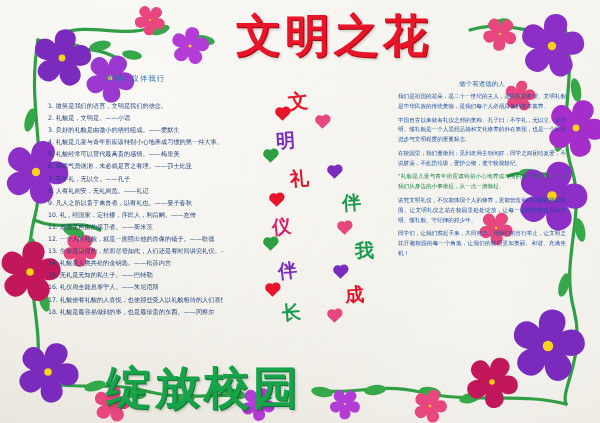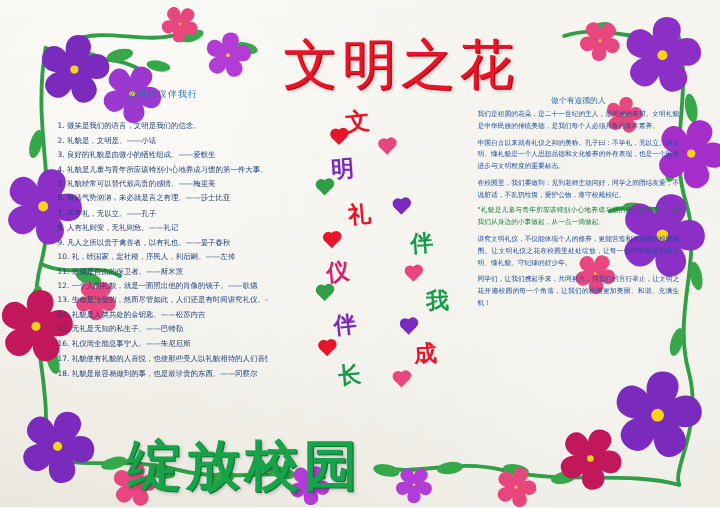--- a/index.html
+++ b/index.html
@@ -15,23 +15,23 @@
       radial-gradient(circle at 20% 30%, rgba(255,255,255,.65), rgba(0,0,0,0) 60%),
       radial-gradient(circle at 80% 70%, rgba(255,255,255,.5), rgba(0,0,0,0) 60%),
       linear-gradient(180deg,#f6f4ee 0%,#efece4 55%,#e9e6dd 100%);
     pointer-events:none;
   }
   .layer{position:absolute;inset:0;}
   .abs{position:absolute;}
 
   
   .title-main{
-    left:236px;top:24px;width:250px;height:58px;
-    font-family:"DejaVu Sans",sans-serif;
-    font-size:45px;font-weight:normal;letter-spacing:4px;
+    left:236px;top:6px;width:250px;height:58px;
+    font-family:"DejaVu Sans",sans-serif;
+    font-size:45px;font-weight:bold;letter-spacing:4px;
     color:#e8152a;
     text-shadow:1px 1px 0 #b3000f, 2px 2px 3px rgba(0,0,0,.25);
     white-space:nowrap;
   }
   .title-bottom{
     left:106px;top:358px;width:290px;height:58px;
     font-family:Liberation Serif, serif;
     font-size:45px;font-weight:bold;letter-spacing:4px;
     color:#16a34a;
     text-shadow:1px 1px 0 #0a7a33, 2px 2px 3px rgba(0,0,0,.25);

